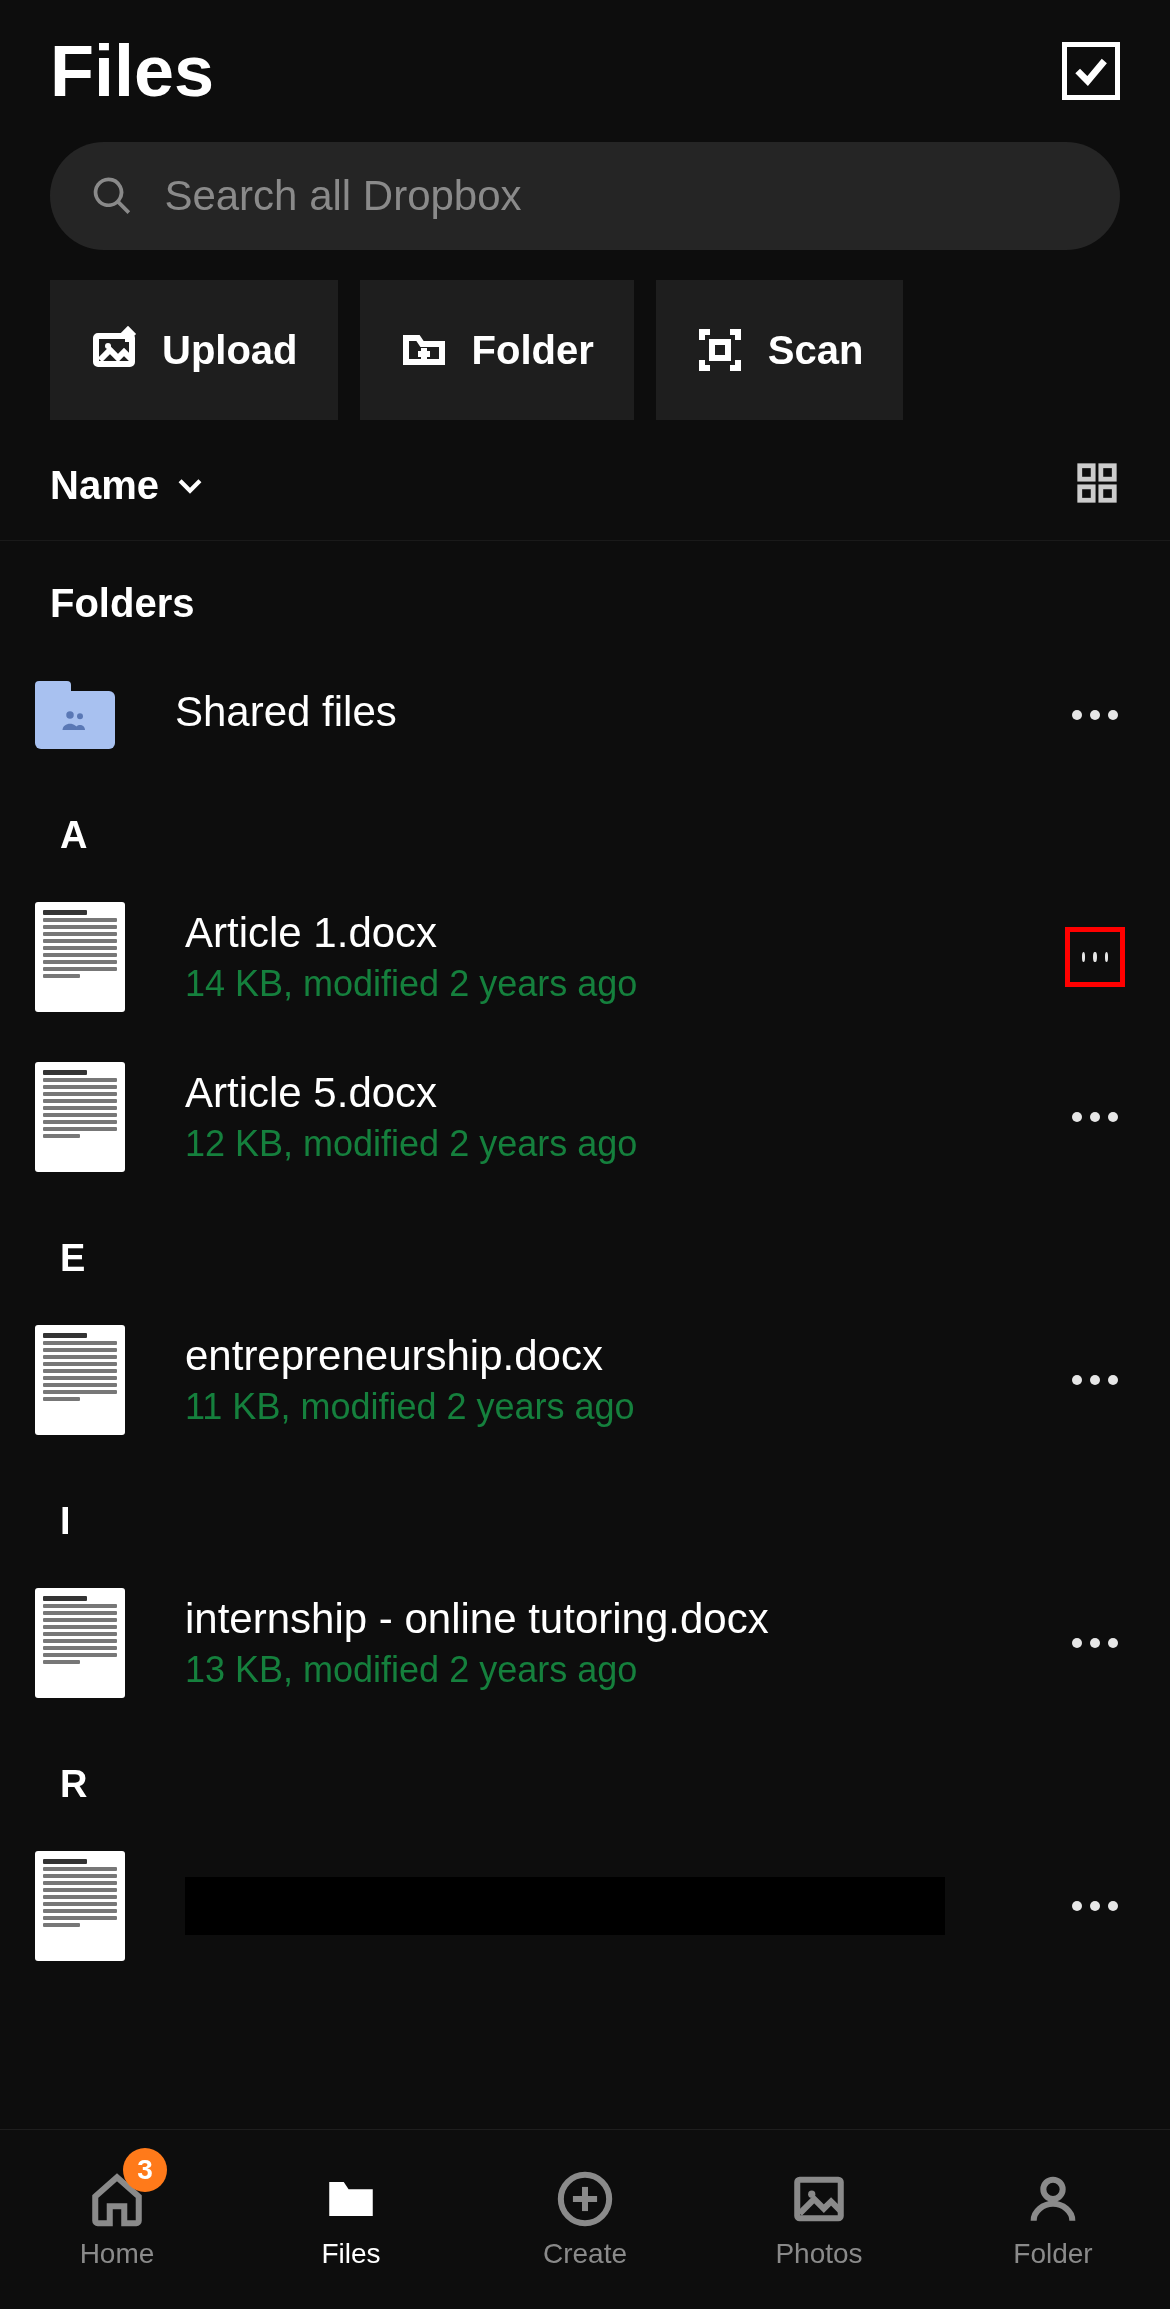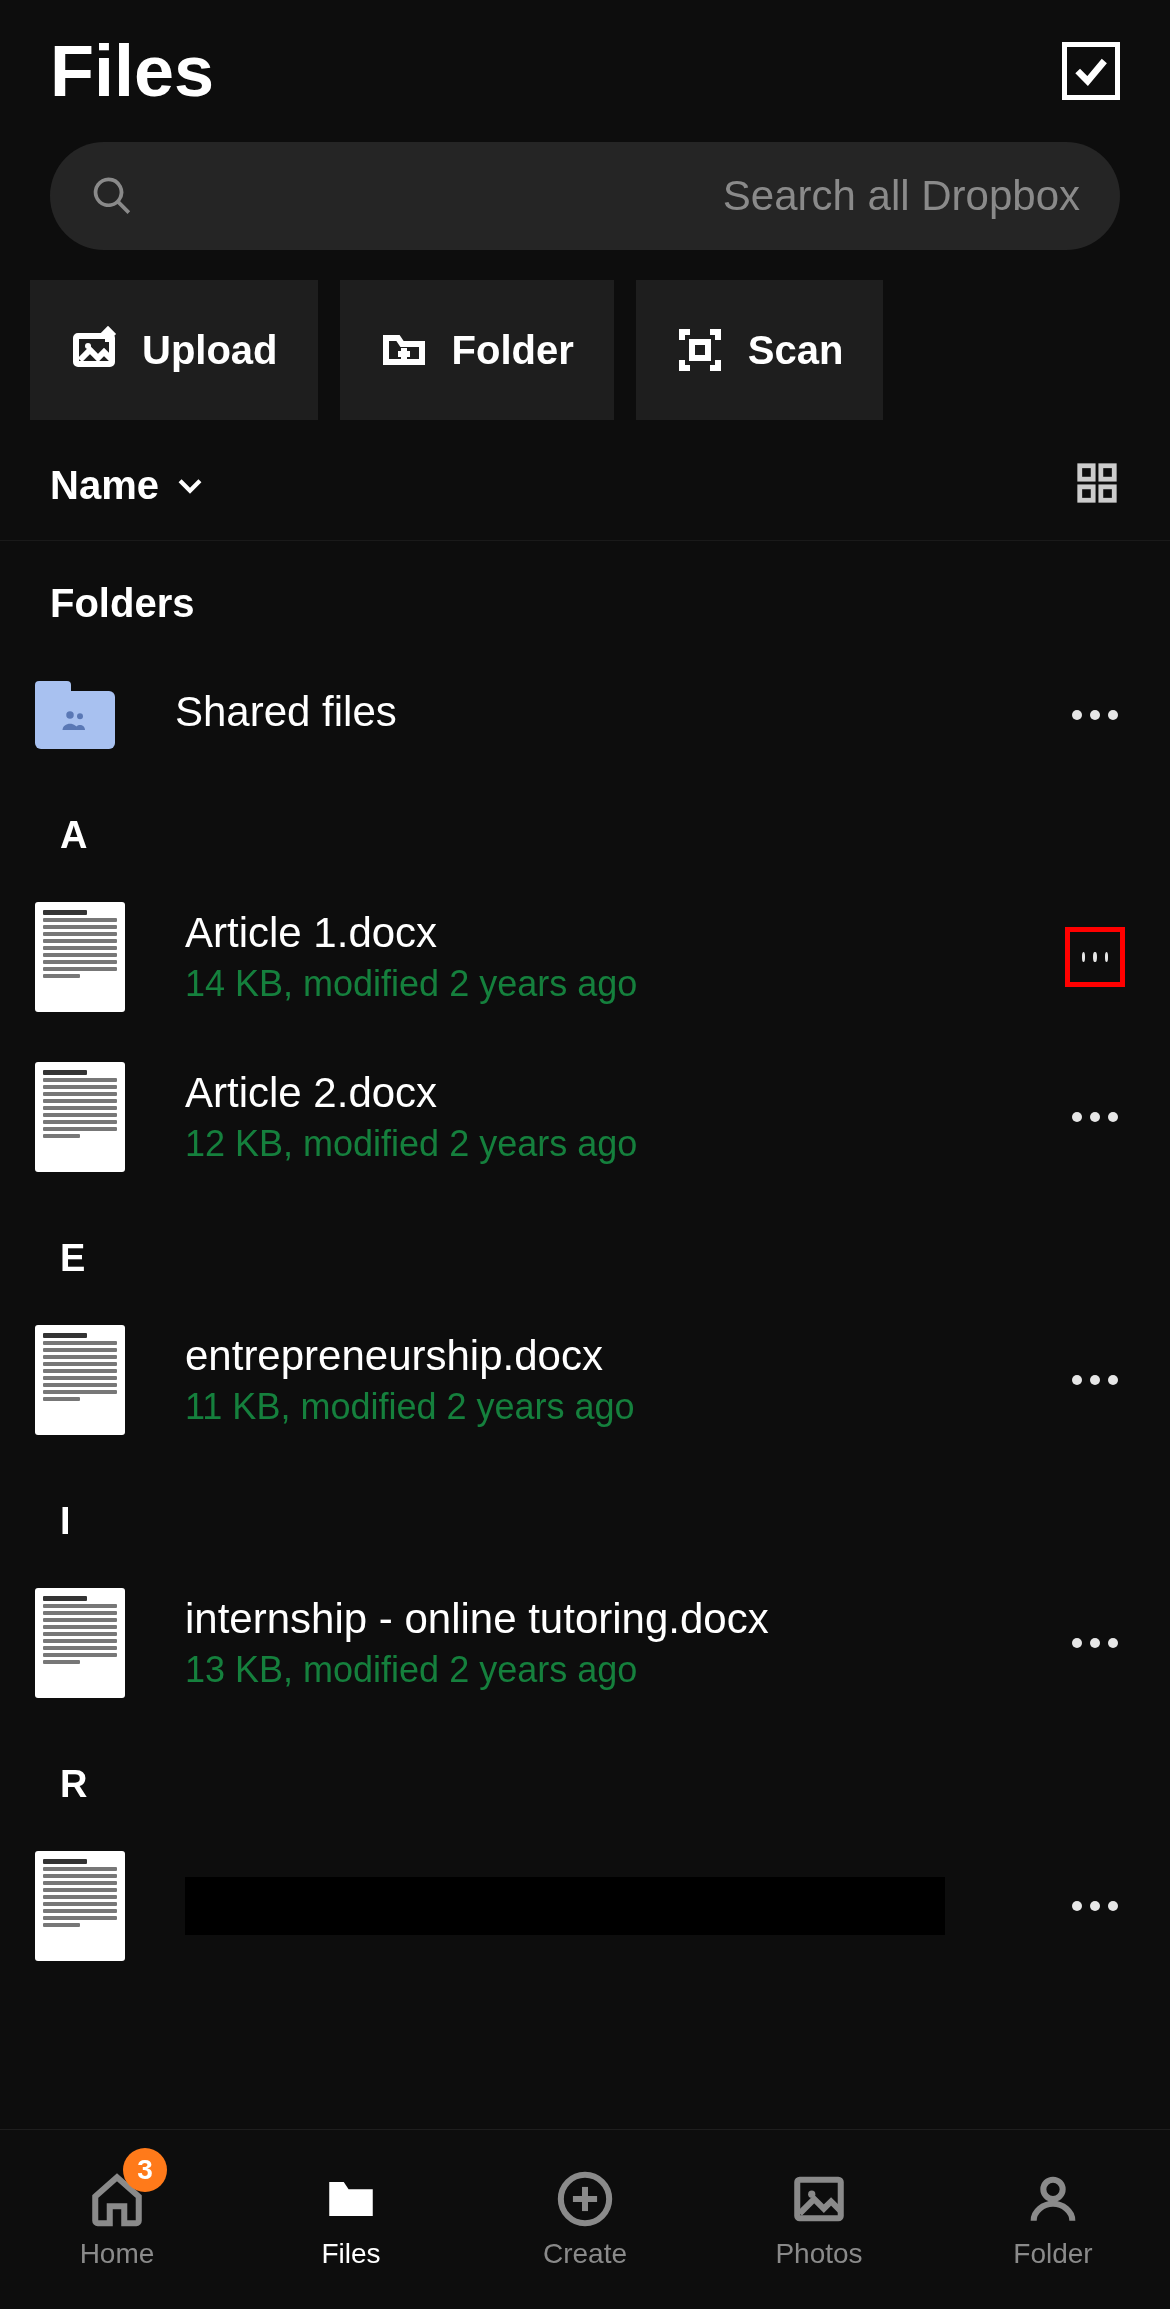--- a/index.html
+++ b/index.html
@@ -39,28 +39,27 @@
     gap: 30px;
   }
   .search svg { width: 48px; height: 48px; fill: #8a8a8a; }
   .search input {
     background: transparent;
     border: none;
     outline: none;
     color: #fff;
     font-size: 42px;
     width: 100%;
-    text-align: right;
   }
   .search input::placeholder { color: #8a8a8a; }
 
   .actions {
     display: flex;
     gap: 22px;
-    padding: 0 50px 40px 30px;
+    padding: 0 50px 40px 50px;
   }
   .action-btn {
     background: #1e1e1e;
     height: 140px;
     padding: 0 40px;
     display: flex;
     align-items: center;
     gap: 24px;
     font-size: 40px;
     font-weight: 700;
@@ -317,21 +316,21 @@
         <div class="line"></div>
         <div class="line"></div>
         <div class="line"></div>
         <div class="line"></div>
         <div class="line"></div>
         <div class="line"></div>
         <div class="line"></div>
         <div class="line short"></div>
       </div>
       <div class="item-text">
-        <div class="item-name">Article 2.docx</div>
+        <div class="item-name">Article 5.docx</div>
         <div class="item-meta">12 KB, modified 2 years ago</div>
       </div>
       <div class="more-btn">
         <div class="dot"></div>
         <div class="dot"></div>
         <div class="dot"></div>
       </div>
     </div>
     <div class="letter-header">E</div>
     <div class="item-row">

